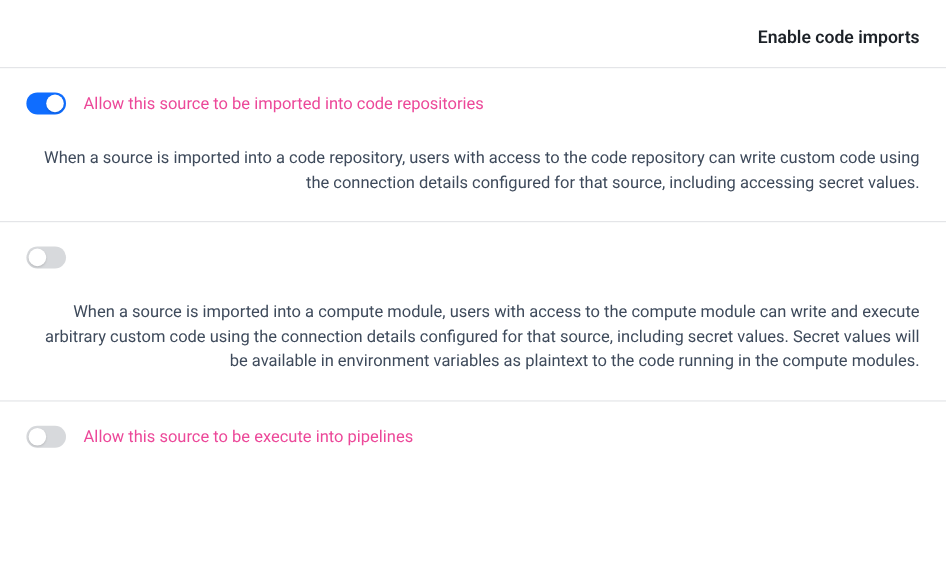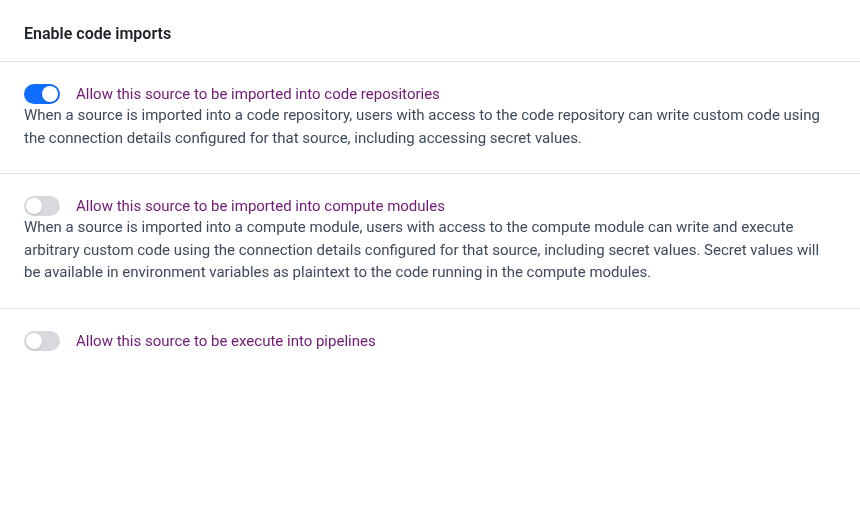--- a/index.html
+++ b/index.html
@@ -1,18 +1,19 @@
 <!DOCTYPE html>
 <html><head>
   <meta charset="utf-8">
   <style>
     * {
       box-sizing: border-box;
       margin: 0;
       padding: 0;
+      text-align: right;
     }
     body {
       font-family: -apple-system, BlinkMacSystemFont, "Segoe UI", Roboto, Helvetica, Arial, sans-serif;
       background: #ffffff;
       color: #1c2127;
       width: 860px;
     }
     .header {
       padding: 24px 24px 18px 24px;
     }
@@ -55,23 +56,24 @@
     }
     .toggle-on .toggle-knob {
       right: 2px;
     }
     .toggle-off .toggle-knob {
       left: 2px;
     }
     .toggle-label {
       font-size: 15px;
       font-weight: 400;
-      color: #701a75;
+      color: #ec4899;
     }
     .description {
+      margin-top: 28px;
       font-size: 15px;
       line-height: 1.5;
       color: #3e4a5b;
     }
   </style>
 </head>
 <body>
 
 <div class="header">
   <div class="header-title">Enable code imports</div>
@@ -85,21 +87,20 @@
     <div class="toggle-label">Allow this source to be imported into code repositories</div>
   </div>
   <div class="description">When a source is imported into a code repository, users with access to the code repository can write custom code using the connection details configured for that source, including accessing secret values.</div>
 </div>
 
 <div class="section">
   <div class="toggle-row">
     <div class="toggle toggle-off">
       <div class="toggle-knob"></div>
     </div>
-    <div class="toggle-label">Allow this source to be imported into compute modules</div>
   </div>
   <div class="description">When a source is imported into a compute module, users with access to the compute module can write and execute arbitrary custom code using the connection details configured for that source, including secret values. Secret values will be available in environment variables as plaintext to the code running in the compute modules.</div>
 </div>
 
 <div class="section">
   <div class="toggle-row">
     <div class="toggle toggle-off">
       <div class="toggle-knob"></div>
     </div>
     <div class="toggle-label">Allow this source to be execute into pipelines</div>

